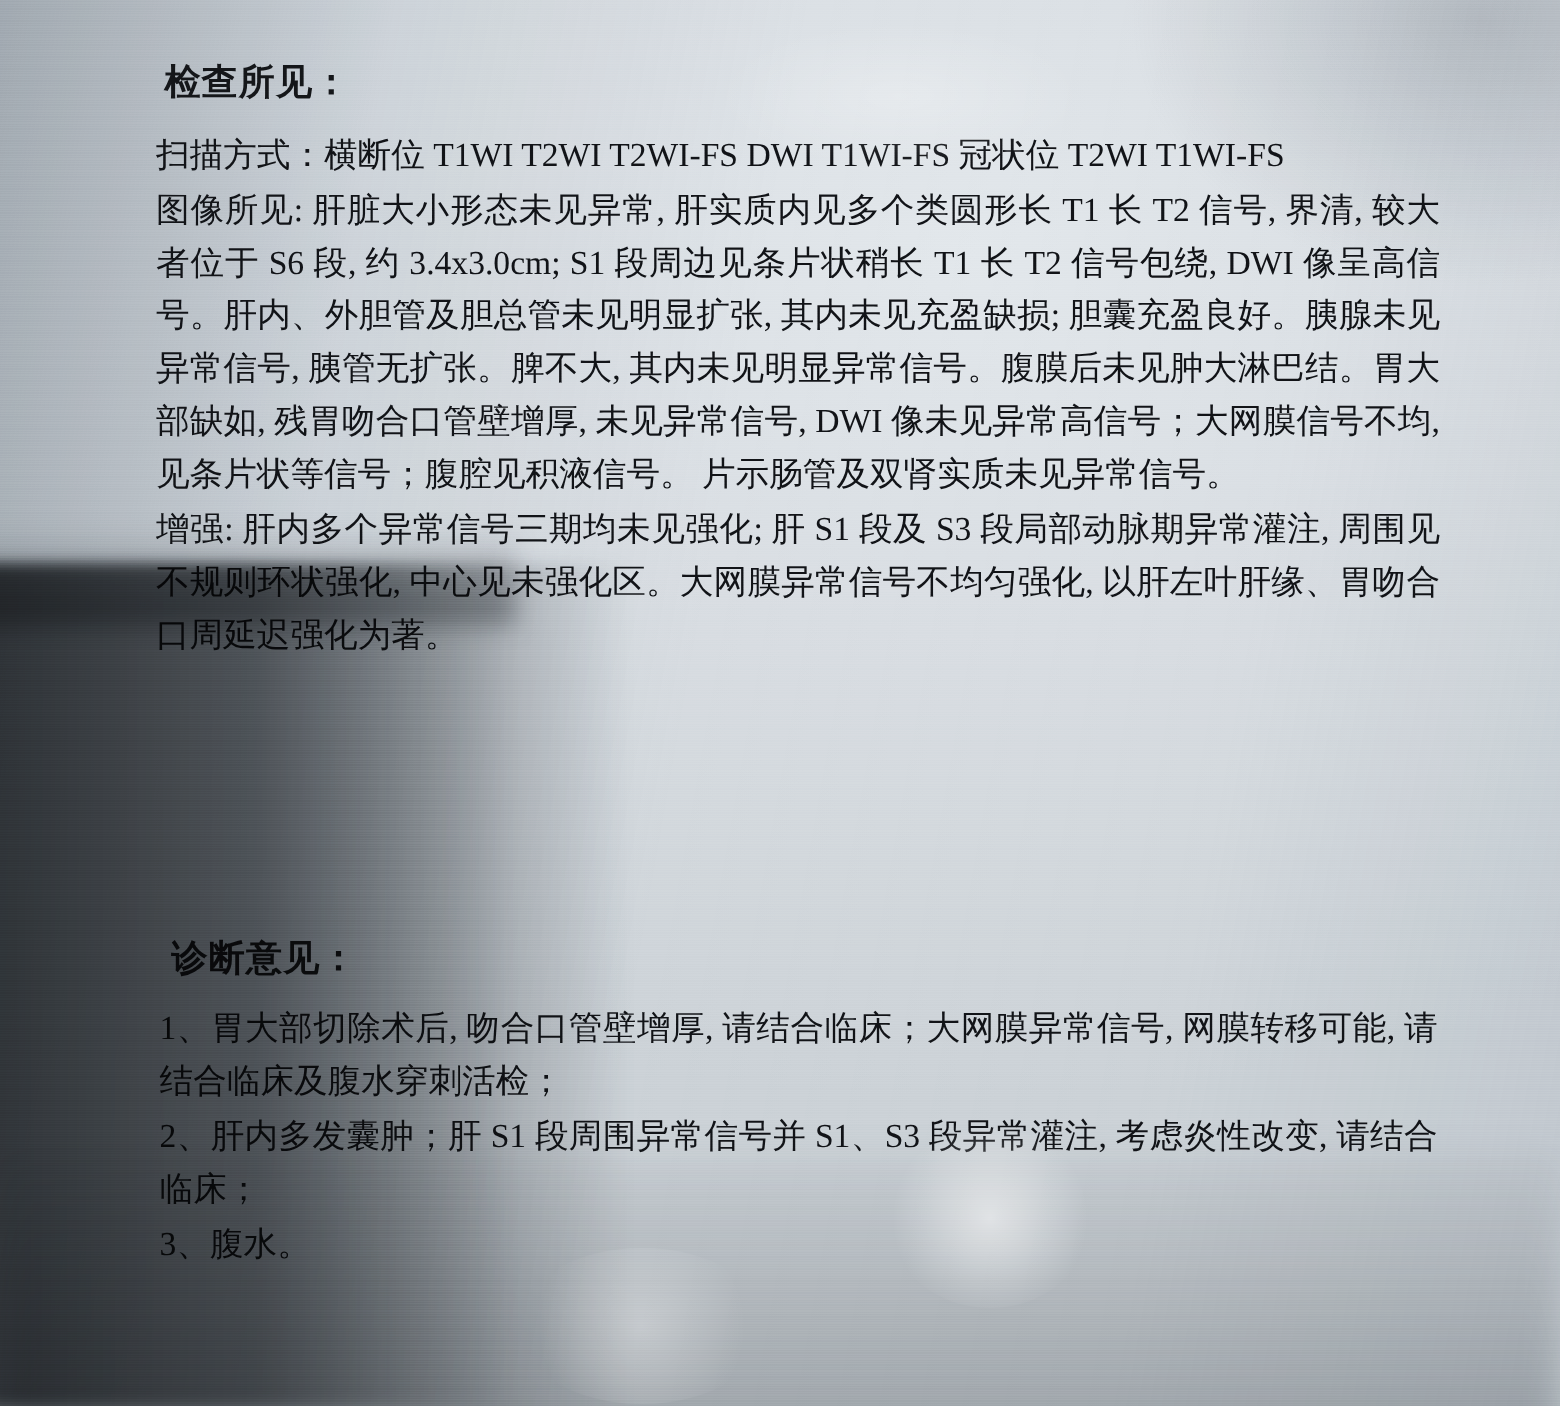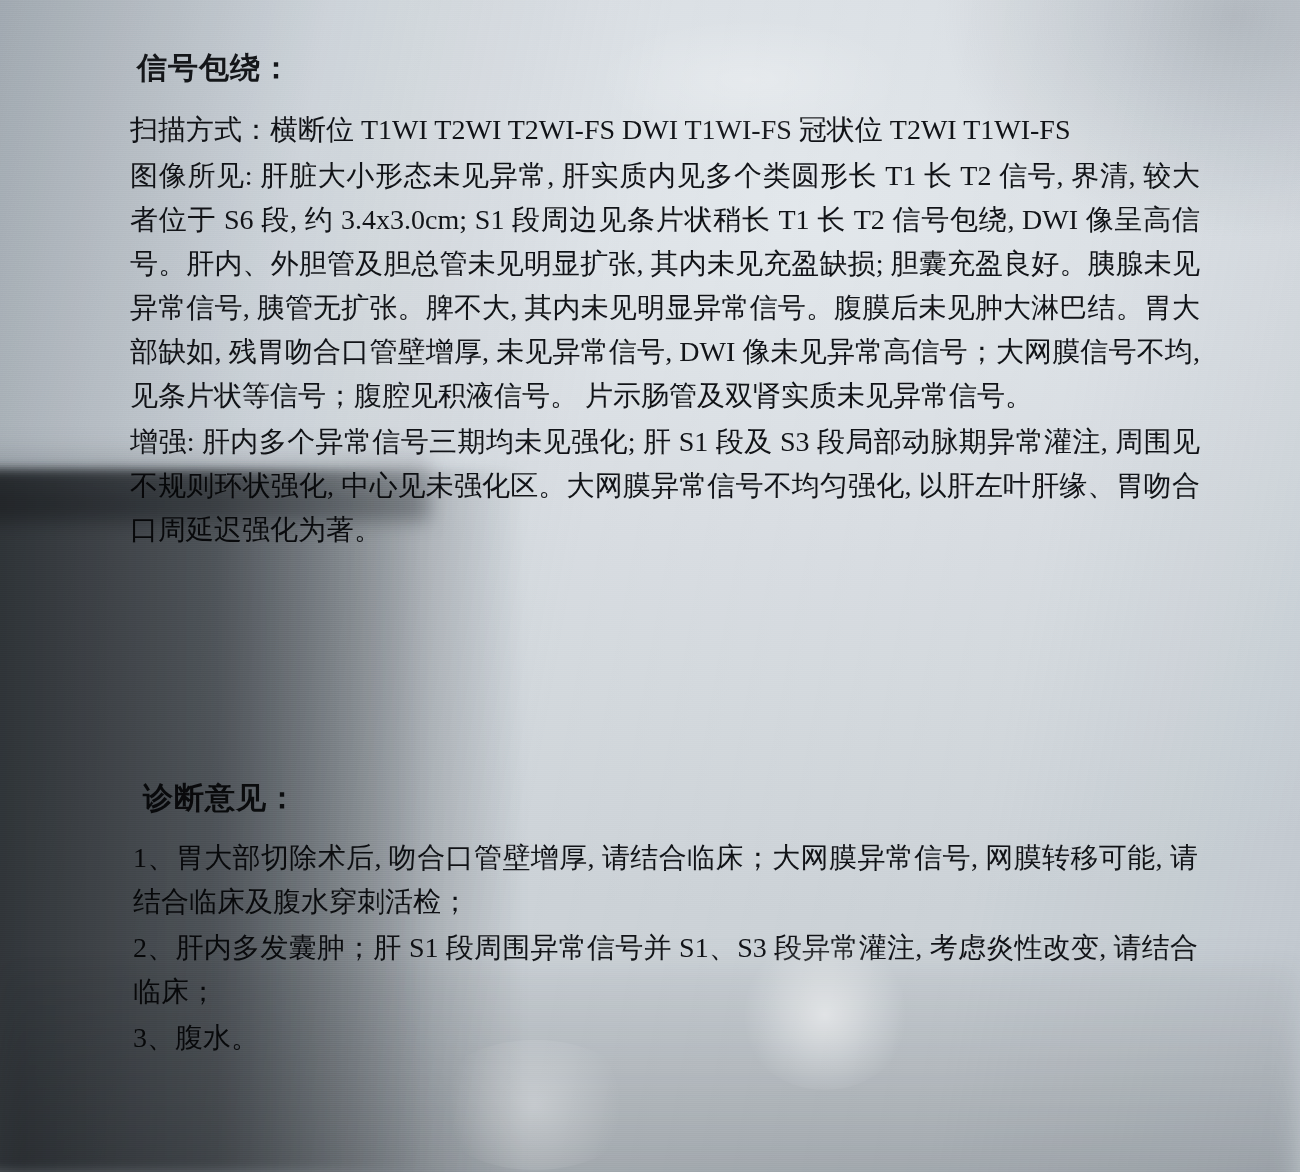--- a/index.html
+++ b/index.html
@@ -160,21 +160,21 @@
 </style>
 </head>
 <body>
 
 <div id="page">
   <div class="paper-base"></div>
   <div class="paper-tint"></div>
   <div class="shadow-topright"></div>
 
   <div class="content">
-    <div class="section-title" id="findings-title">信号包绕：</div>
+    <div class="section-title" id="findings-title">检查所见：</div>
 
     <div class="body-block" id="findings-body">
       <p class="para scan">扫描方式：横断位 T1WI T2WI T2WI-FS DWI T1WI-FS 冠状位 T2WI T1WI-FS</p>
       <p class="para">图像所见: 肝脏大小形态未见异常, 肝实质内见多个类圆形长 T1 长 T2 信号, 界清, 较大者位于 S6 段, 约 3.4x3.0cm; S1 段周边见条片状稍长 T1 长 T2 信号包绕, DWI 像呈高信号。肝内、外胆管及胆总管未见明显扩张, 其内未见充盈缺损; 胆囊充盈良好。胰腺未见异常信号, 胰管无扩张。脾不大, 其内未见明显异常信号。腹膜后未见肿大淋巴结。胃大部缺如, 残胃吻合口管壁增厚, 未见异常信号, DWI 像未见异常高信号；大网膜信号不均, 见条片状等信号；腹腔见积液信号。 片示肠管及双肾实质未见异常信号。</p>
       <p class="para">增强: 肝内多个异常信号三期均未见强化; 肝 S1 段及 S3 段局部动脉期异常灌注, 周围见不规则环状强化, 中心见未强化区。大网膜异常信号不均匀强化, 以肝左叶肝缘、胃吻合口周延迟强化为著。</p>
     </div>
 
     <div class="section-title" id="impression-title">诊断意见：</div>
 
     <div class="body-block" id="impression-body">

